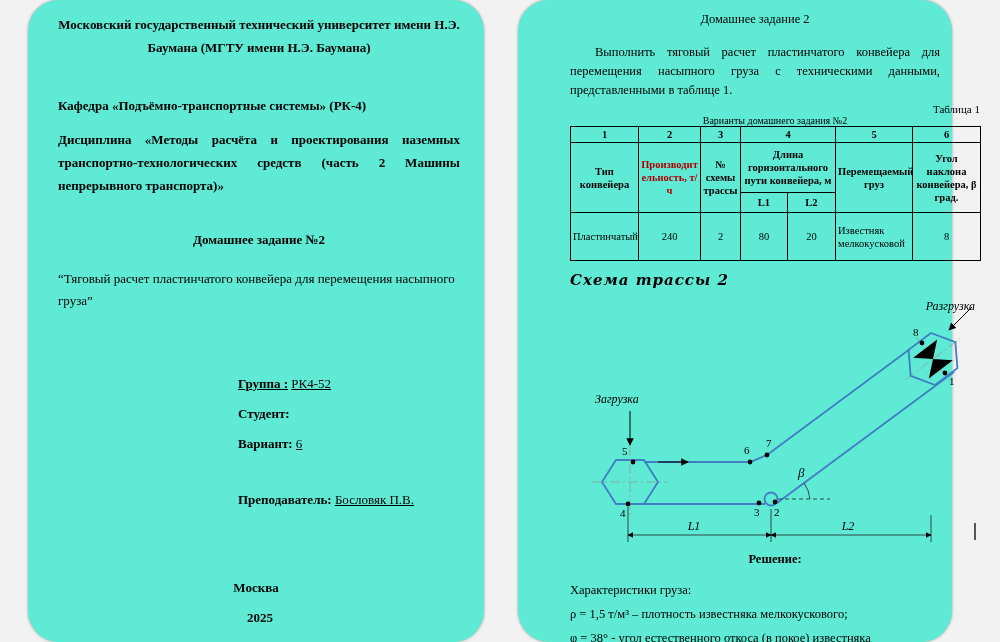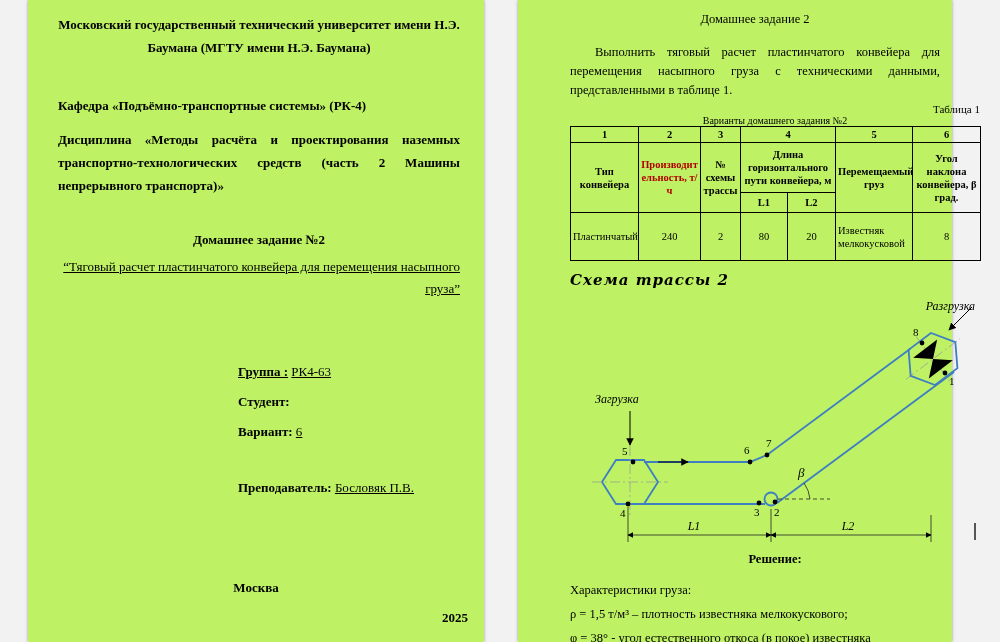--- a/index.html
+++ b/index.html
@@ -4,37 +4,37 @@
 <style>
   * { margin:0; padding:0; box-sizing:border-box; }
   html,body { width:1000px; height:642px; }
   body {
     background:#f2f2f2;
     font-family:"Liberation Serif","DejaVu Serif",serif;
     color:#000;
     position:relative;
     overflow:hidden;
   }
-  .page { position:absolute; top:0; height:642px; background:#bef264; box-shadow:0 0 3px rgba(0,0,0,.35); }
+  .page { position:absolute; top:0; height:642px; background:#5eead4; box-shadow:0 0 3px rgba(0,0,0,.35);border-radius:31px; }
   #page-left  { left:28px;  width:456px; padding:14px 24px 0 30px; font-size:13px; }
   #page-right { left:518px; width:434px; padding:12px 12px 0 52px; font-size:12.5px; }
 
   
   .uni  { font-weight:bold; text-align:center; line-height:1.75; }
   .dept { font-weight:bold; margin-top:38px; }
   .disc { font-weight:bold; margin-top:14px; line-height:1.8; text-align:justify; }
   .hw   { font-weight:bold; text-align:center; margin-top:34px; }
-  .work { text-align:right; margin-top:8px; line-height:1.7; text-decoration:underline; }
+  .work { text-align:left; margin-top:20px; line-height:1.7; }
   .cred { margin-top:64px; margin-left:180px; }
   .cred p { margin-top:14px; }
   .cred p.gap { margin-top:40px; }
   .b { font-weight:bold; }
   .u { text-decoration:underline; }
   .city { position:absolute; left:0; right:0; bottom:46px; text-align:center; font-weight:bold; }
-  .year { position:absolute; left:0; right:16px; bottom:16px; text-align:right; font-weight:bold;margin-left:24px; }
+  .year { position:absolute; left:0; right:16px; bottom:16px; text-align:center; font-weight:bold;margin-left:24px; }
 
   
   .r-head { text-align:center; }
   .task   { margin-top:16px; text-indent:25px; text-align:justify; line-height:1.5; }
   .cap-r  { text-align:right; font-size:11px; margin-top:4px; width:410px; }
   .cap-c  { text-align:center; font-size:10px; width:410px; }
   table   { border-collapse:collapse; table-layout:fixed; width:410px; font-size:10.5px; }
   td      { border:1px solid #000; text-align:center; vertical-align:middle; padding:1px 2px; line-height:1.25; }
   .numrow td { font-weight:bold; height:15px; }
   .hdr td { font-weight:bold; }
@@ -67,21 +67,21 @@
 <div class="page" id="page-left">
   <div class="uni">Московский государственный технический университет имени Н.Э. Баумана (МГТУ имени Н.Э. Баумана)</div>
   <div class="dept">Кафедра «Подъёмно-транспортные системы» (РК-4)</div>
   <div class="disc">Дисциплина «Методы расчёта и проектирования наземных транспортно-технологических средств (часть 2 Машины непрерывного транспорта)»</div>
   <div class="hw">Домашнее задание №2</div>
   <div class="work">“Тяговый расчет пластинчатого конвейера для перемещения насыпного груза”</div>
 
   <div class="cred">
     <p>
       <span class="b u">Группа :</span>
-      <span class="u">РК4-63</span>
+      <span class="u">РК4-52</span>
     </p>
     <p>
       <span class="b">Студент:</span>
     </p>
     <p>
       <span class="b">Вариант:</span>
       <span class="u">6</span>
     </p>
     <p class="gap">
       <span class="b">Преподаватель:</span>

